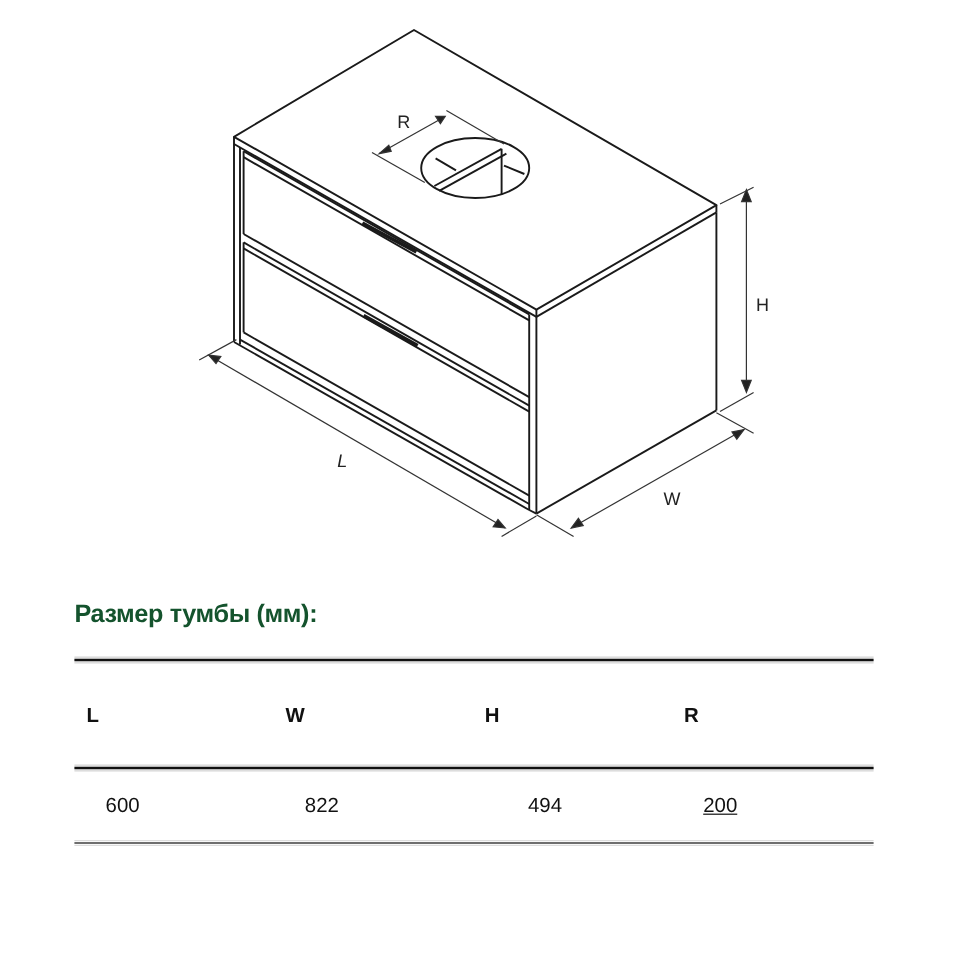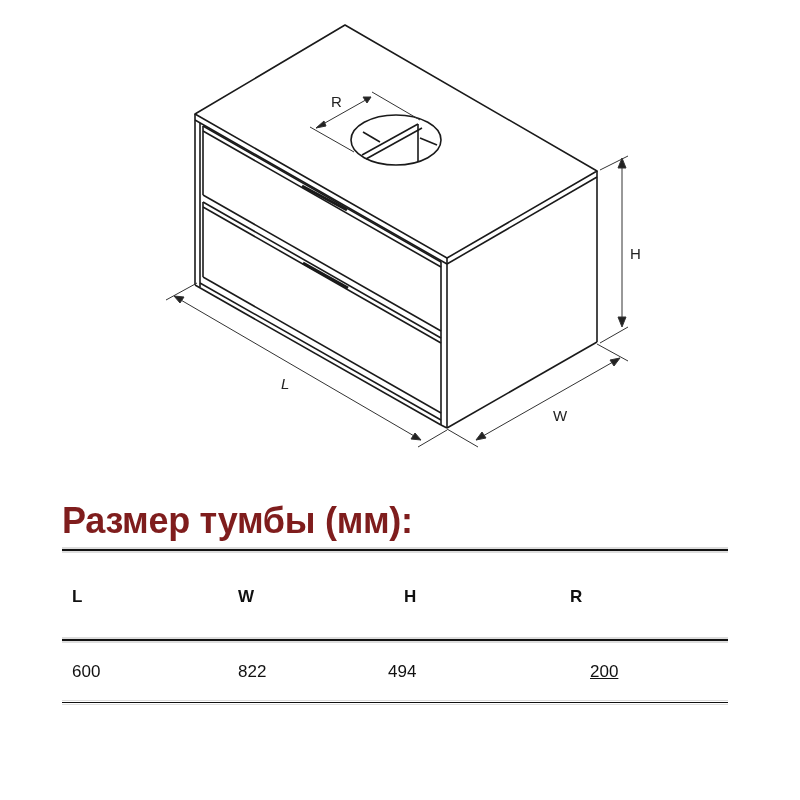--- a/index.html
+++ b/index.html
@@ -1,25 +1,25 @@
 <!DOCTYPE html>
 <html><head>
   <meta charset="utf-8">
   <style>
     html, body { margin: 0; padding: 0; background: #ffffff; }
     body { width: 800px; height: 800px; position: relative; overflow: hidden; font-family: "Liberation Sans", sans-serif; color: #111; }
     #drawing { position: absolute; left: 0; top: 0; width: 800px; height: 470px; }
     .dim-label { font-family: "Liberation Sans", sans-serif; font-size: 15px; fill: #222; }
-    #title { position: absolute; left: 62px; top: 500px; font-size: 36px; font-weight: bold; letter-spacing: -0.3px; color: #7f1d1d; margin: 0; }
+    #title { position: absolute; left: 62px; top: 500px; font-size: 21px; font-weight: bold; letter-spacing: -0.3px; color: #14532d; margin: 0; }
     .rule { position: absolute; left: 62px; width: 666px; background: #111; }
     .rule.thick { height: 2px; box-shadow: 0 -2px 0 #ddd, 0 2px 0 #ddd; }
     .rule.thin { height: 1px; box-shadow: 0 -2px 0 #ddd, 0 2px 0 #ddd; }
     .cell { position: absolute; font-size: 17px; }
     .hdr { font-weight: bold; top: 587px; }
-    .val { top: 662px; }
+    .val { top: 662px; margin-left: 16px; }
   </style>
 </head>
 <body>
 
 <svg id="drawing" viewBox="0 0 800 470" xmlns="http://www.w3.org/2000/svg">
   <g fill="none" stroke="#1a1a1a" stroke-width="1.6" stroke-linejoin="round">
 
     <polygon points="195,114 345,25 597,171 447,258" fill="#fff"></polygon>
     <line x1="195" y1="114" x2="195" y2="120"></line>
     <line x1="195" y1="120" x2="447" y2="264"></line>
@@ -99,14 +99,14 @@
 <div class="rule thick" style="top:639px;"></div>
 <div class="rule thin" style="top:702px;"></div>
 
 <div class="cell hdr" style="left:72px;">L</div>
 <div class="cell hdr" style="left:238px;">W</div>
 <div class="cell hdr" style="left:404px;">H</div>
 <div class="cell hdr" style="left:570px;">R</div>
 
 <div class="cell val" style="left:72px;">600</div>
 <div class="cell val" style="left:238px;">822</div>
-<div class="cell val" style="left:388px;">494</div>
-<div class="cell val" style="left:590px;text-decoration:underline;">200</div>
+<div class="cell val" style="left:424px;">494</div>
+<div class="cell val" style="left:570px;text-decoration:underline;">200</div>
 
 </body></html>

